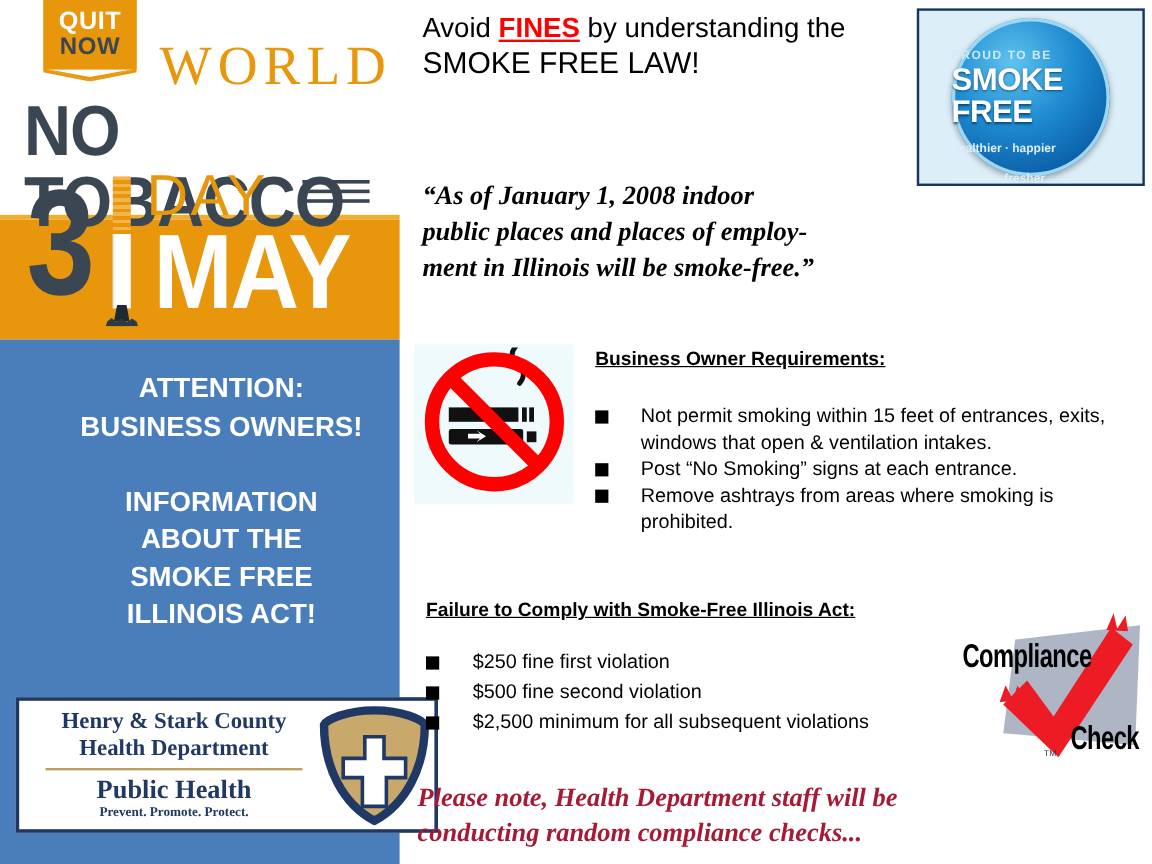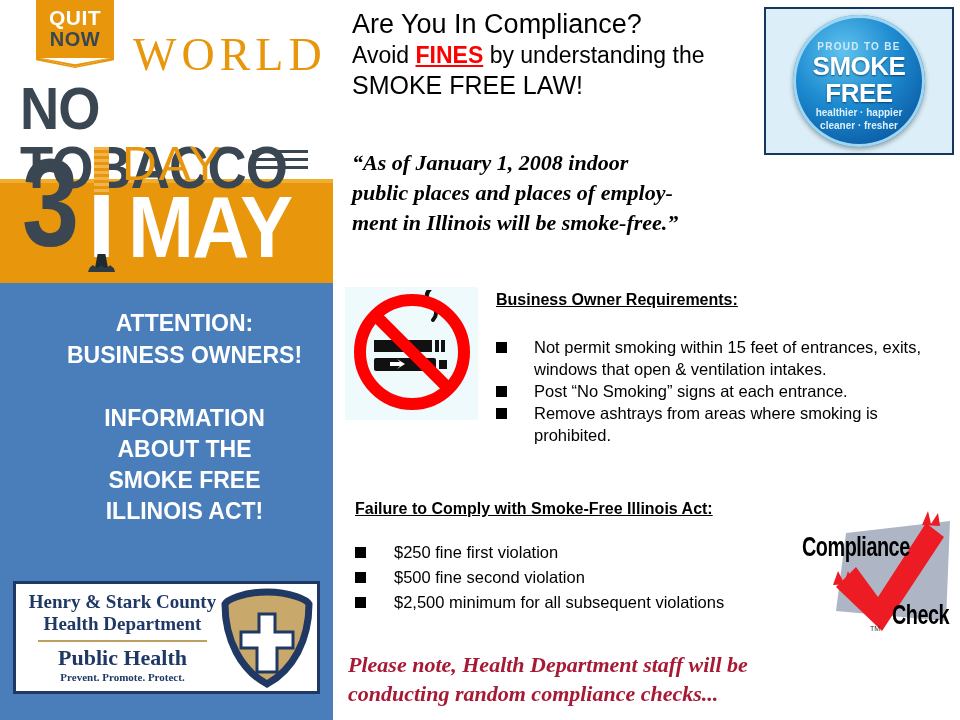--- a/index.html
+++ b/index.html
@@ -116,21 +116,21 @@
     font-family:"Liberation Sans", sans-serif;
   }
   .info-block {
     text-align:center; color:#ffffff; font-weight:bold;
     font-size:23px; line-height:31px; padding-top:32px;
     font-family:"Liberation Sans", sans-serif;
   }
 
   
   .hd-logo {
-    position:absolute; left:13px; top:581px; width:307px; height:113px;
+    position:absolute; left:13px; top:581px; width:352px; height:113px;
     background:#ffffff; border:3px solid #1F3864;
     display:flex; align-items:center;
   }
   .hd-text { flex:1; padding-left:8px; text-align:center; }
   .hd-name {
     color:#1F3864; font-family:"Liberation Serif", serif; font-weight:bold;
     font-size:19px; line-height:22px;
   }
   .hd-rule { height:2px; background:#BE9F62; margin:5px 14px 4px 14px; }
   .hd-ph {
@@ -162,34 +162,34 @@
   
   .sf-badge {
     position:absolute; left:764px; top:7px; width:190px; height:148px;
     border:2px solid #17365D; background:#DCEEF8;
     display:flex; align-items:center; justify-content:center;
   }
   .sf-circle {
     width:132px; height:132px; border-radius:50%;
     background:radial-gradient(circle at 38% 28%, #5FC3EE 0%, #1E8BD0 42%, #0B5FA8 78%, #0A4F8E 100%);
     box-shadow:0 0 0 3px #9FD6F2 inset, 0 2px 5px rgba(0,0,0,.35);
-    position:relative; text-align:center;
+    position:relative; 
   }
   .sf-proud {
     color:#CFE9F8; font-size:10px; font-weight:bold; letter-spacing:1.3px;
     padding-top:26px; font-family:"Liberation Sans", sans-serif;
   }
   .sf-main {
     color:#ffffff; font-size:26px; font-weight:bold; line-height:25px;
     letter-spacing:-0.5px; text-shadow:0 1px 2px rgba(0,40,80,.7);
     margin-top:2px; font-family:"Liberation Sans", sans-serif;
   }
   .sf-sub {
     color:#DCF0FB; font-size:10px; line-height:12px; font-weight:bold;
-    margin-top:1px; font-family:"Liberation Sans", sans-serif;
+    margin-top:13px; font-family:"Liberation Sans", sans-serif;
   }
 
   
   .nosmoke-box {
     position:absolute; left:345px; top:287px; width:133px; height:133px;
     background:#EFFAFD;
   }
   .nosmoke-inner { position:absolute; left:50%; top:50%; transform:translate(-50%,-50%); }
 
   .req-title {
@@ -307,21 +307,20 @@
       <div class="hd-shield">
         <svg width="92" height="100" viewBox="0 0 92 100">
           <path d="M46 4 C70 4 86 12 88 16 C88 52 72 82 46 96 C20 82 4 52 4 16 C6 12 22 4 46 4 Z" fill="#C8A86B" stroke="#1F3864" stroke-width="7"></path>
           <path d="M38 26 L54 26 L54 44 L72 44 L72 60 L56 60 L56 84 L36 84 L36 60 L20 60 L20 44 L38 44 Z" fill="#ffffff" stroke="#1F3864" stroke-width="3"></path>
         </svg>
       </div>
     </div>
   </div>
 
   <div class="headline">
-    <div>Are You In Compliance?</div>
     <div class="l2"><span>Avoid </span><span class="fines">FINES</span><span> by understanding the</span></div>
     <div class="l3">SMOKE FREE LAW!</div>
   </div>
 
   <div class="quote">
     <div>“As of January 1, 2008 indoor</div>
     <div>public places and places of employ-</div>
     <div>ment in Illinois will be smoke-free.”</div>
   </div>
 

